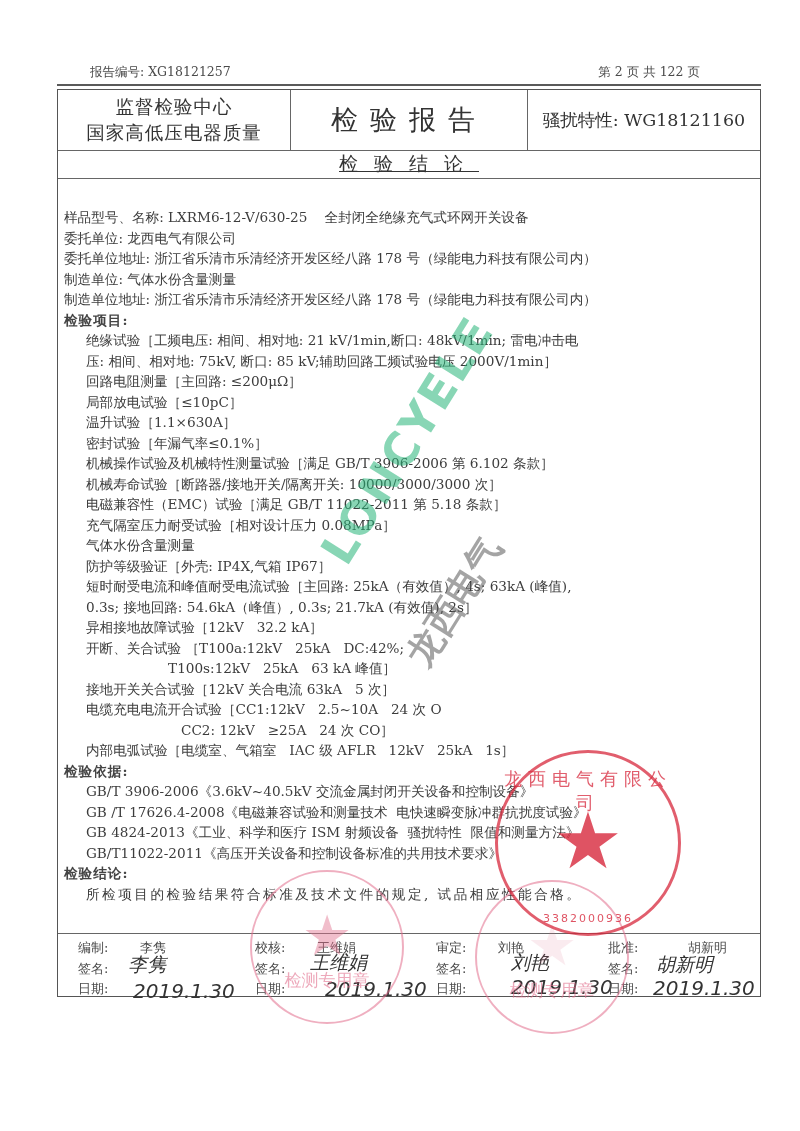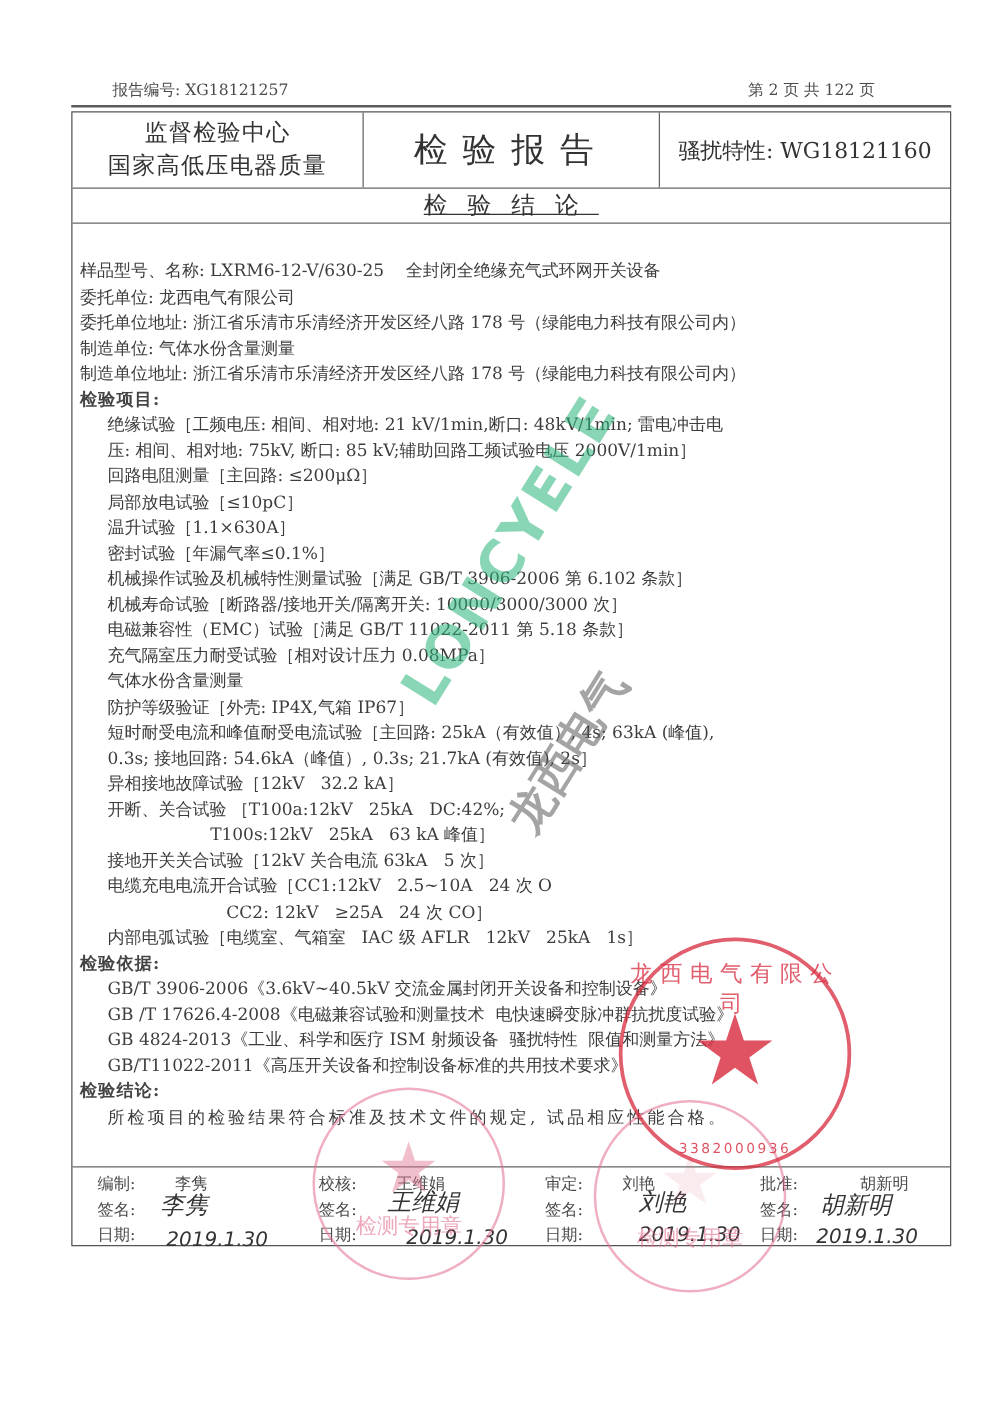--- a/index.html
+++ b/index.html
@@ -54,21 +54,21 @@
     .sig-row.r2 { top: 24px; }
     .sig-row.r3 { top: 44px; }
     .sig-col { position: absolute; top: 0; height: 21px; line-height: 21px; white-space: nowrap; }
     .sig-col .lbl { display: inline-block; }
     .sig-col .val { position: absolute; left: 62px; top: 0; }
     .c1 { left: 20px; width: 170px; }
     .c2 { left: 197px; width: 190px; }
     .c3 { left: 378px; width: 180px; }
     .c4 { left: 550px; width: 150px; }
     .hand { font-family: "DejaVu Serif", serif; font-style: italic; color: #333; font-size: 19px; }
-    .hand-date { font-style: italic; color: #333; font-size: 16px; font-family: "DejaVu Sans", sans-serif; }
+    .hand-date { font-style: italic; color: #333; font-size: 20px; font-family: "DejaVu Sans", sans-serif; }
     .watermark-green {
       position: absolute; left: 310px; top: 545px; font-family: "DejaVu Sans", sans-serif;
       font-weight: bold; font-size: 46px; color: rgba(38, 180, 120, 0.55); letter-spacing: 2px;
       transform: rotate(-58deg); transform-origin: left top; white-space: nowrap; pointer-events: none;
     }
     .watermark-gray {
       position: absolute; left: 396px; top: 650px; font-size: 36px; font-weight: bold;
       color: rgba(90, 90, 90, 0.55); transform: rotate(-58deg); transform-origin: left top;
       white-space: nowrap; font-family: "DejaVu Sans", sans-serif; pointer-events: none;
     }

